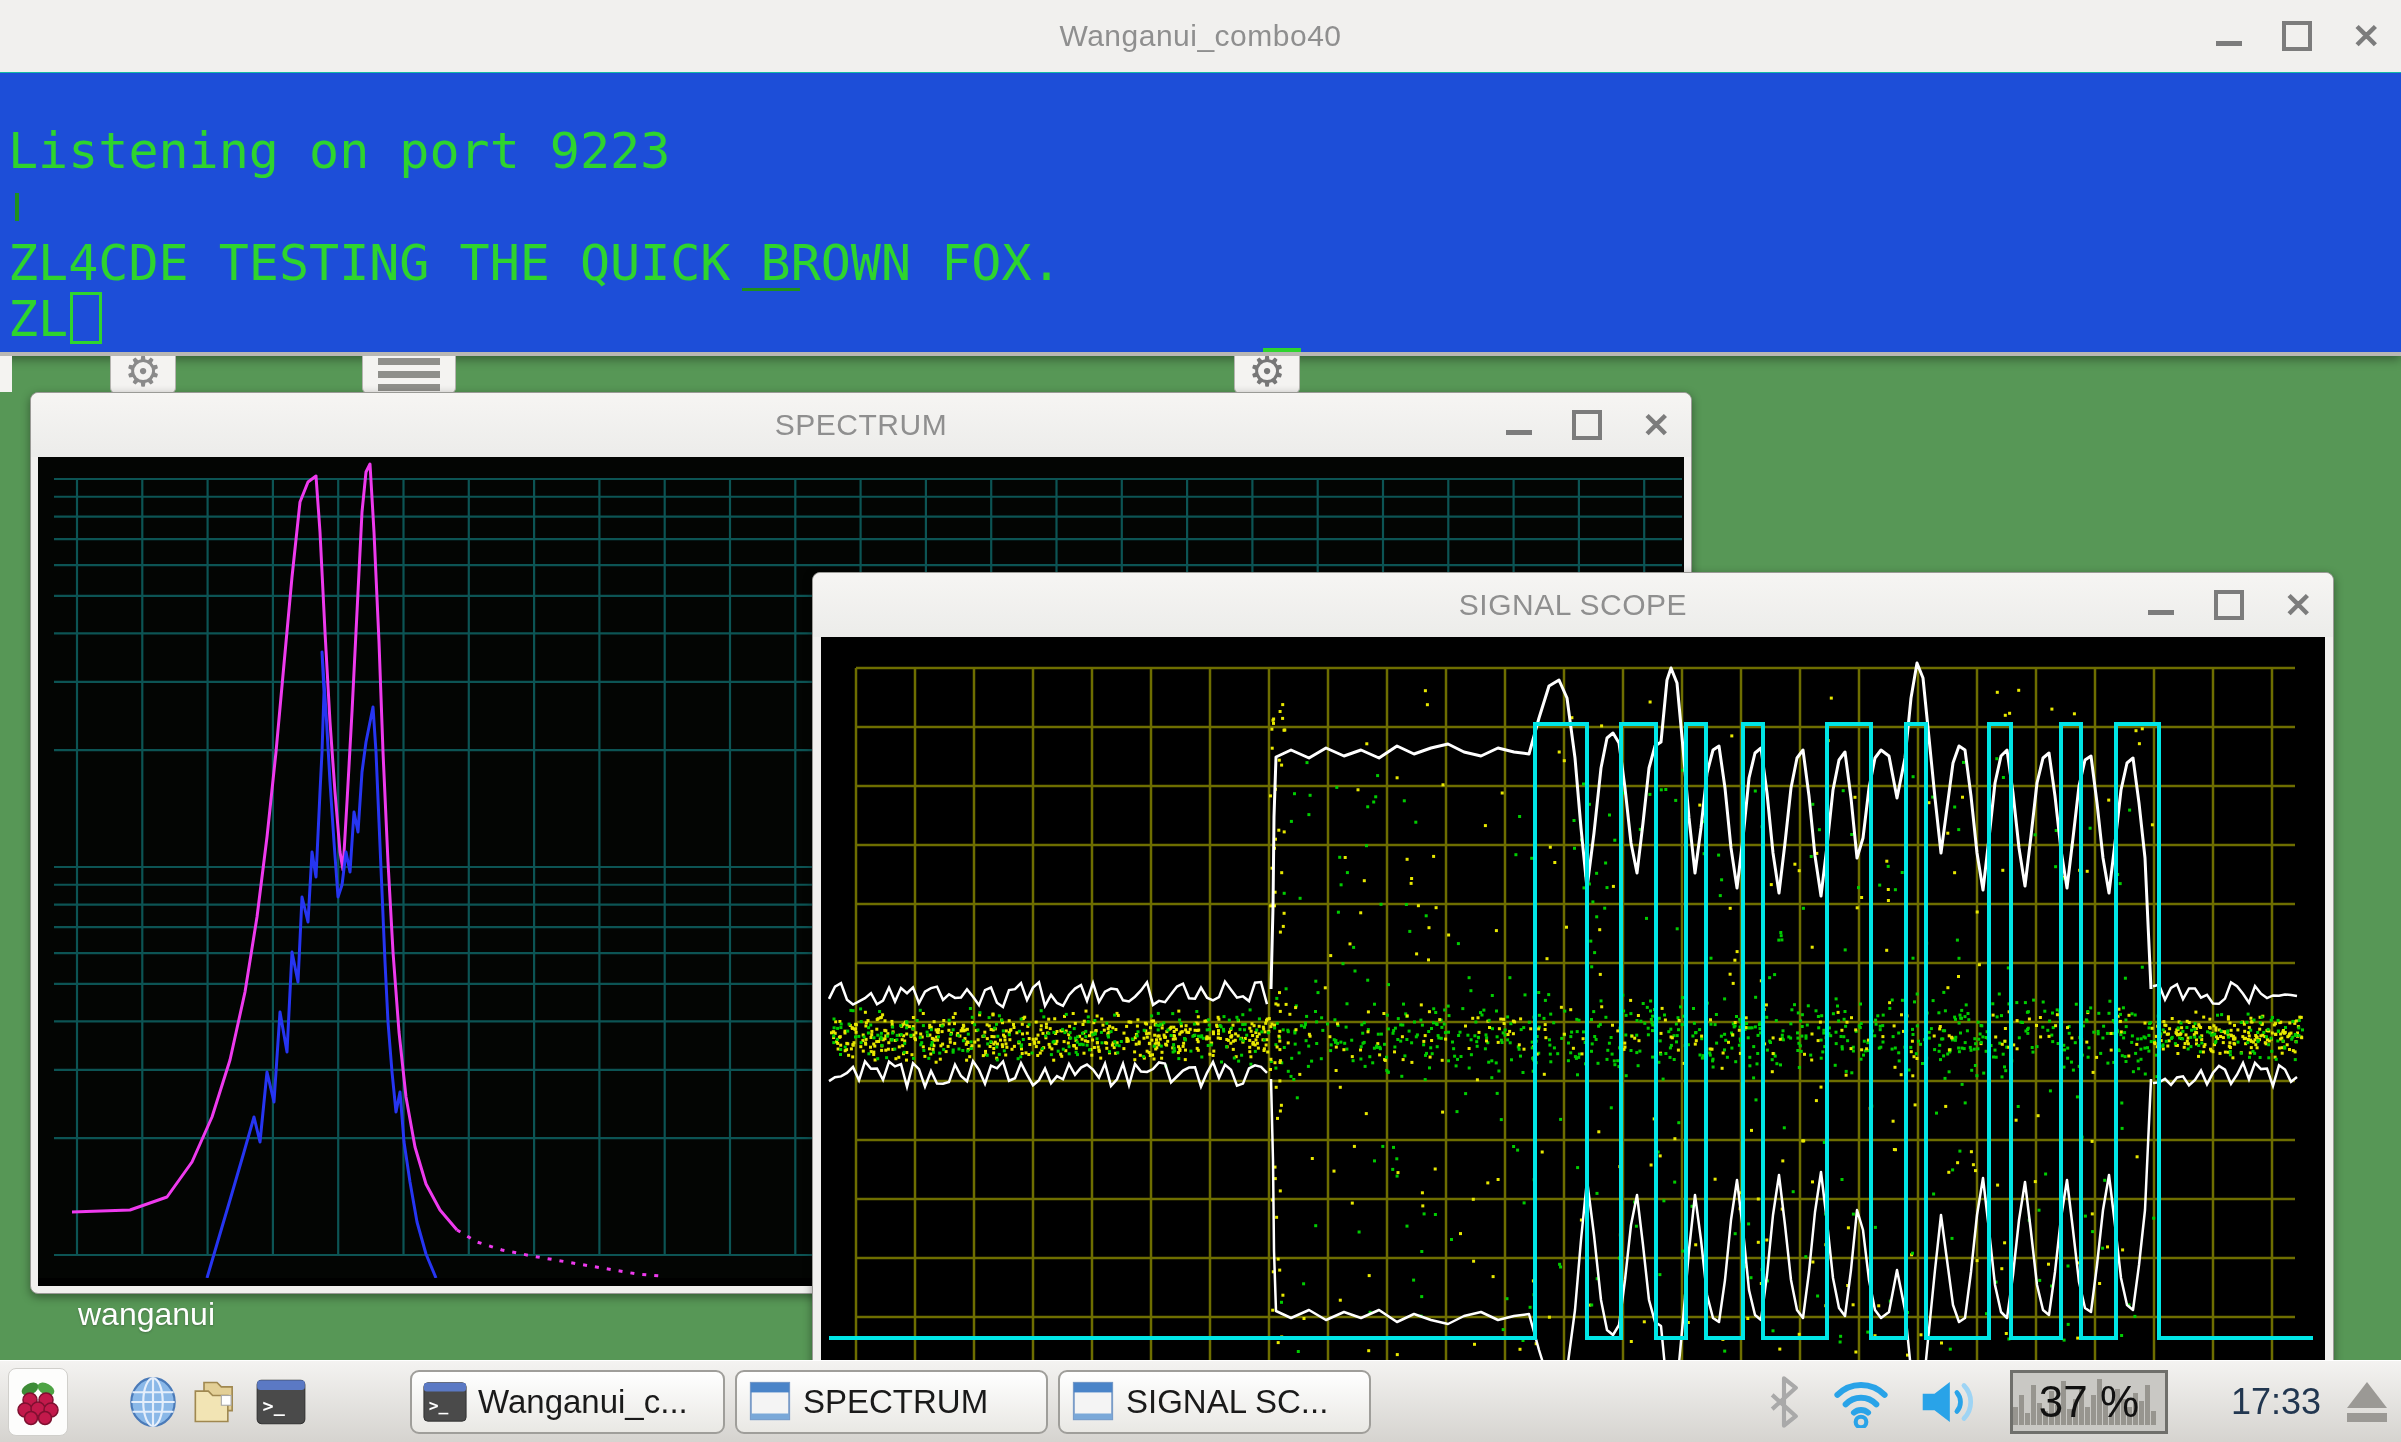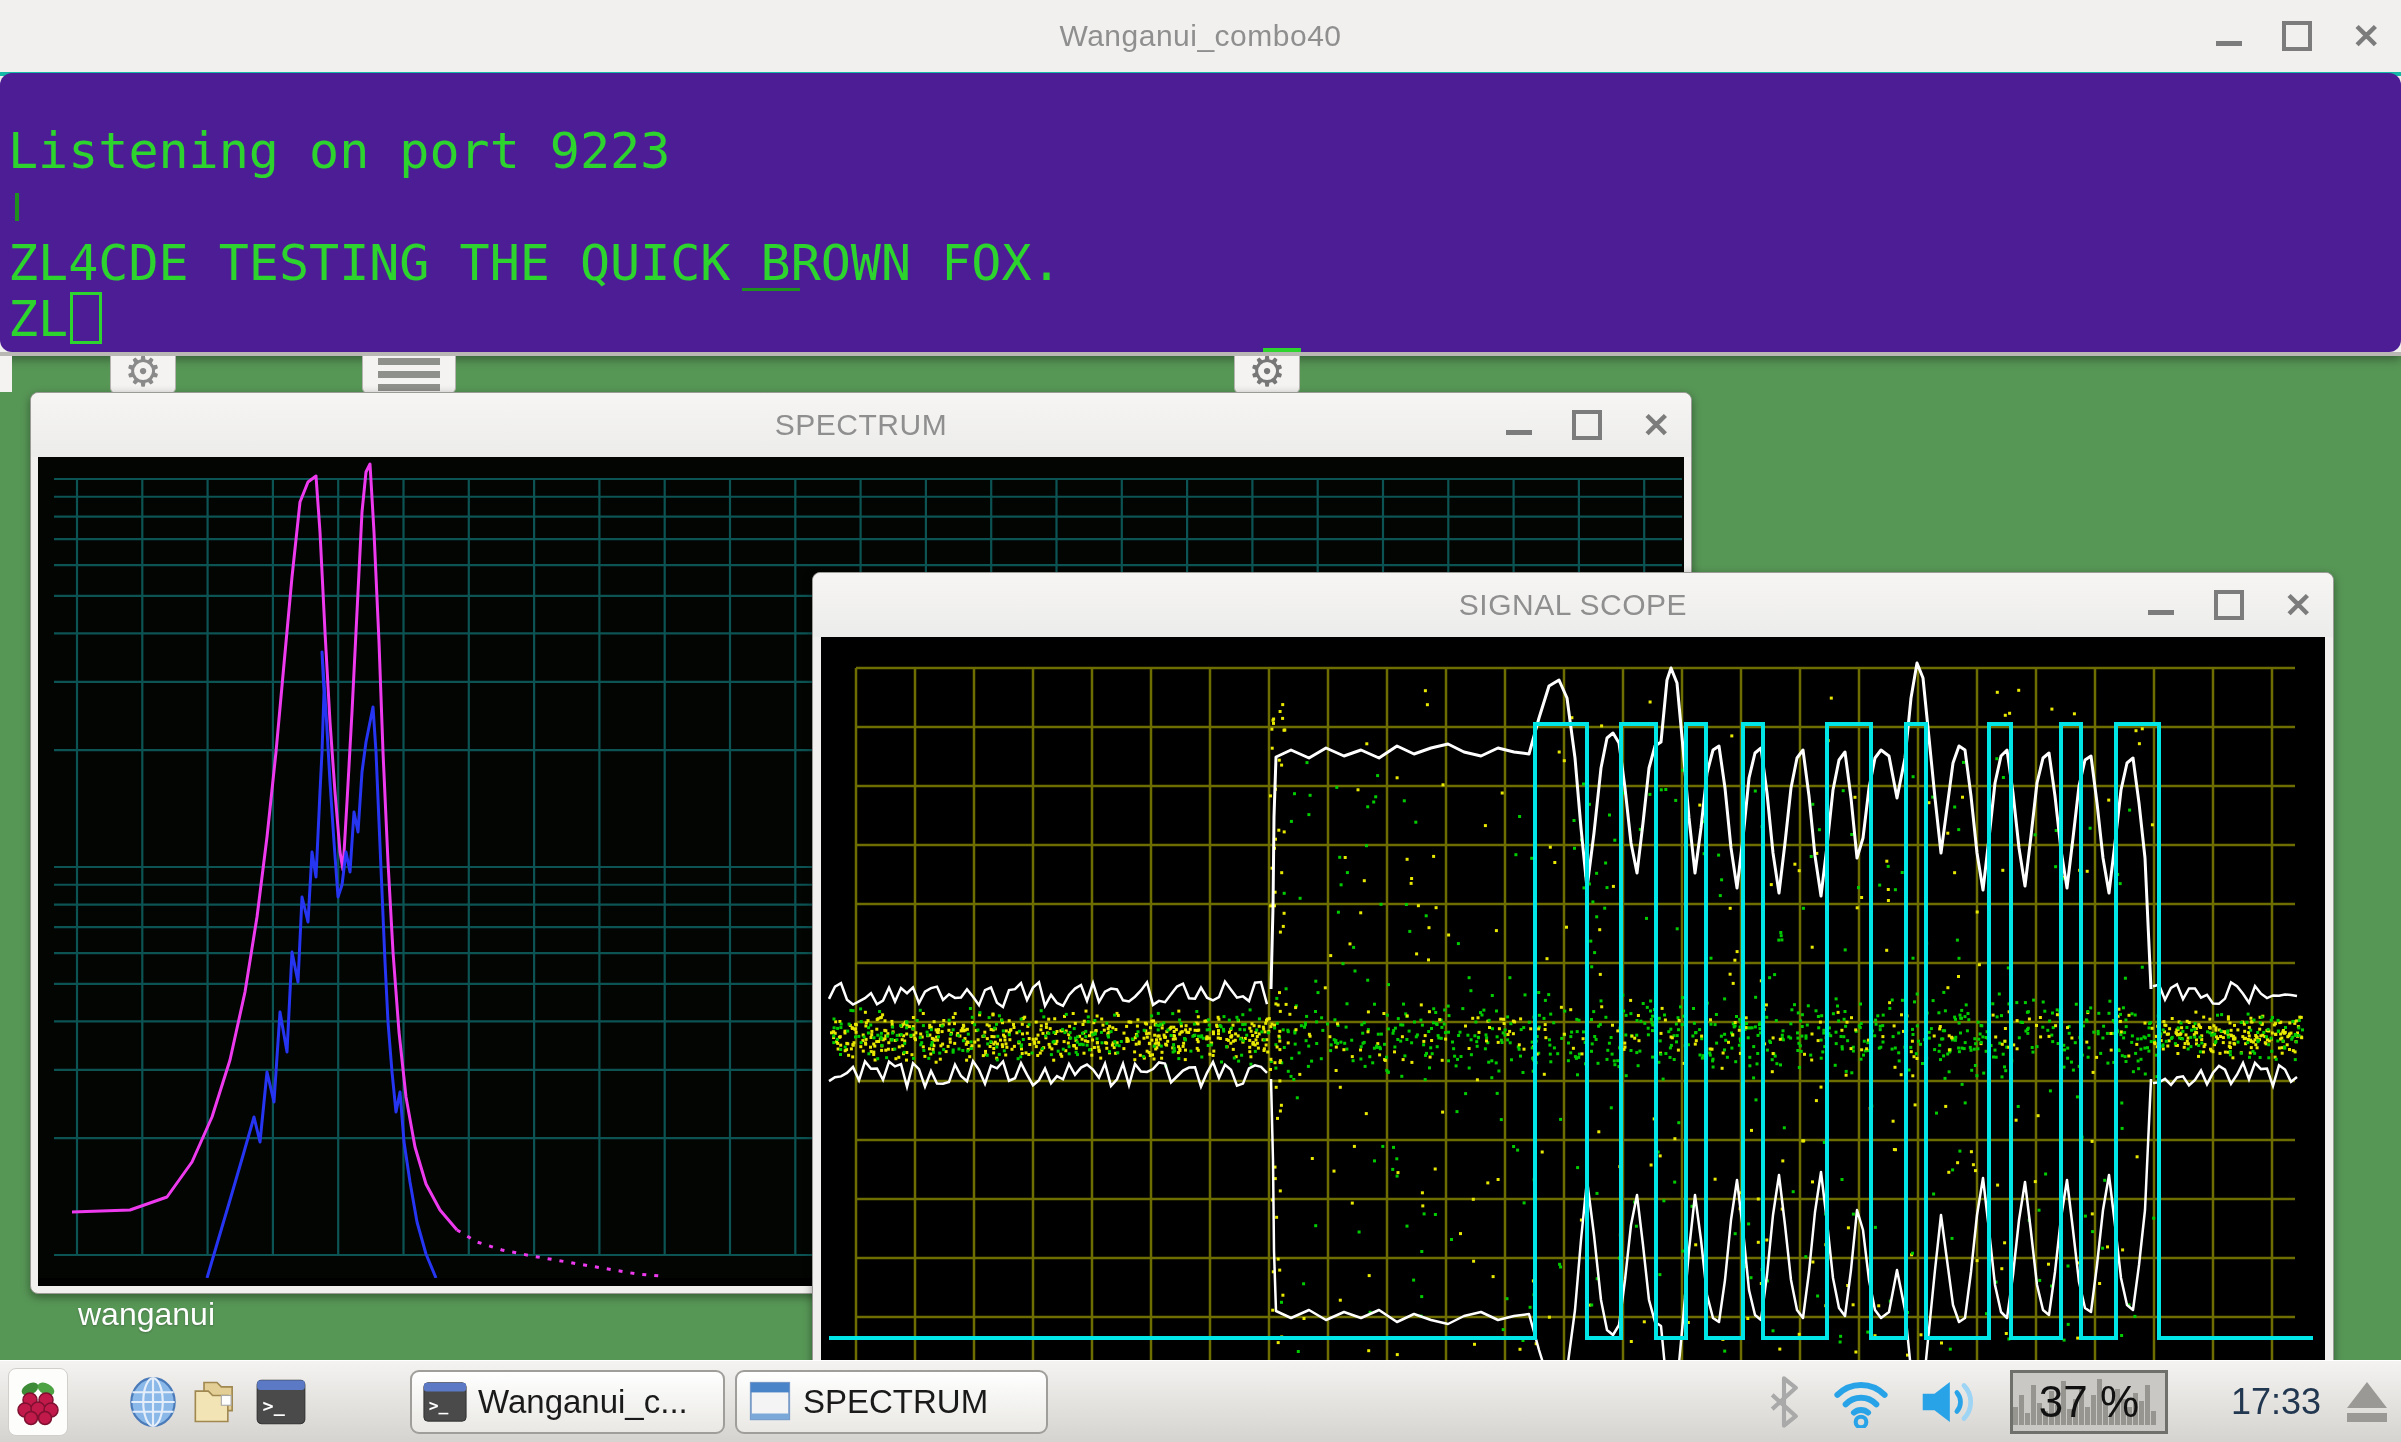--- a/index.html
+++ b/index.html
@@ -12,23 +12,23 @@
     justify-content:center;color:#8f8f8f;font-size:30px;letter-spacing:.5px;border-radius:8px 8px 0 0;
     background:linear-gradient(#f6f5f3,#ececea);}
   .controls{position:absolute;right:20px;top:0;height:100%;display:flex;align-items:center;gap:40px;}
   .ctl-min{width:26px;height:5px;background:#7c7c7c;margin-top:14px;}
   .ctl-max{width:22px;height:22px;border:4px solid #7c7c7c;}
   .ctl-close{font-size:34px;color:#7c7c7c;font-weight:bold;line-height:1;}
   .win-body{position:absolute;left:7px;right:7px;top:64px;bottom:7px;background:#000;overflow:hidden;}
   
   #terminal{left:0;top:0;width:2401px;height:356px;border-radius:0;z-index:10;border:none;}
   #terminal .titlebar{height:72px;border-radius:0;background:#f1f0ee;border-bottom:4px solid #14b8a6;}
-  #term-body{position:absolute;left:0;right:0;top:73px;bottom:4px;background:#4c1d95;
+  #term-body{position:absolute;left:0;right:0;top:73px;bottom:4px;background:#1d4ed8;
     font-family:"DejaVu Sans Mono",monospace;font-size:50px;line-height:56px;color:#2ed42e;
-    padding:50px 0 0 8px;white-space:pre;border-radius:12px;}
+    padding:50px 0 0 8px;white-space:pre;}
   #terminal .bottom-edge{position:absolute;left:0;right:0;bottom:0;height:4px;background:#b9b8b4;}
   .cursor-box{display:inline-block;width:26px;height:46px;border:3px solid #2ed42e;
     vertical-align:-8px;margin-left:2px;}
   .artifact{position:absolute;background:#1e8f1e;}
   
   #toolbar-strip{position:absolute;left:0;top:356px;width:2401px;height:36px;overflow:hidden;z-index:15;}
   .frag-btn{position:absolute;top:-16px;height:52px;background:#f4f3f1;border:1px solid #b5b4b0;
     border-radius:6px;display:flex;align-items:center;justify-content:center;color:#8a8a8a;}
   .gear-glyph{font-size:42px;line-height:1;margin-top:10px;}
   .hamburger{display:flex;flex-direction:column;gap:6px;margin-top:14px;}
@@ -2659,20 +2659,28 @@
       <span>Wanganui_c...</span>
     </div>
     <div class="task-btn" style="width:313px;">
       <svg width="46" height="46" viewBox="0 0 48 48">
         <rect x="4" y="4" width="40" height="38" fill="#f4f4f4" stroke="#7a9cc8" stroke-width="2"></rect>
         <rect x="4" y="4" width="40" height="10" fill="#4a84c8"></rect>
         <rect x="4" y="36" width="40" height="6" fill="#7aa8d8"></rect>
       </svg>
       <span>SPECTRUM</span>
     </div>
+    <div class="task-btn" style="width:313px;">
+      <svg width="46" height="46" viewBox="0 0 48 48">
+        <rect x="4" y="4" width="40" height="38" fill="#f4f4f4" stroke="#7a9cc8" stroke-width="2"></rect>
+        <rect x="4" y="4" width="40" height="10" fill="#4a84c8"></rect>
+        <rect x="4" y="36" width="40" height="6" fill="#7aa8d8"></rect>
+      </svg>
+      <span>SIGNAL SC...</span>
+    </div>
 
     <div id="tb-right">
       <svg width="40" height="52" viewBox="0 0 32 44">
         <path d="M16 2 L16 42 L26 34 L6 16 M16 42 L16 2 L26 10 L6 28" fill="none" stroke="#a9a9a9" stroke-width="3.5" stroke-linejoin="round"></path>
       </svg>
       <svg width="62" height="52" viewBox="0 0 52 44">
         <path d="M6 16 A28 28 0 0 1 46 16" fill="none" stroke="#29a3e8" stroke-width="5" stroke-linecap="round"></path>
         <path d="M13 24 A18 18 0 0 1 39 24" fill="none" stroke="#29a3e8" stroke-width="5" stroke-linecap="round"></path>
         <path d="M20 31 A9 9 0 0 1 32 31" fill="none" stroke="#29a3e8" stroke-width="5" stroke-linecap="round"></path>
         <circle cx="26" cy="39" r="4.5" fill="none" stroke="#29a3e8" stroke-width="3.5"></circle>

